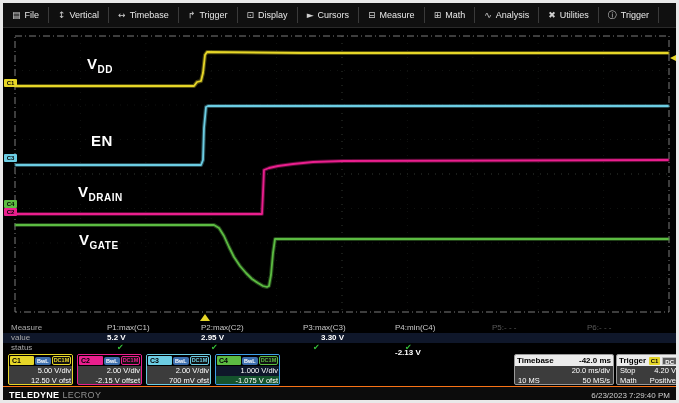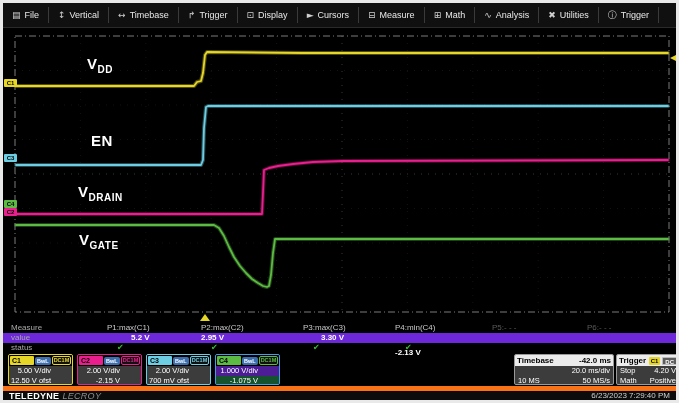--- a/index.html
+++ b/index.html
@@ -23,21 +23,21 @@
   .wave-label{position:absolute;color:#fff;font-weight:bold;font-size:15px;letter-spacing:.5px;}
   .wave-label sub{font-size:10px;font-weight:bold;}
   .chan-tag{
     position:absolute;left:1px;width:13px;height:8px;font-size:6px;font-weight:bold;
     color:#000;text-align:center;line-height:8px;border-radius:1px;
   }
   
   .measure{position:absolute;left:0;right:0;top:320px;height:31px;font-size:8px;}
   .mrow{position:absolute;left:0;right:0;height:10px;}
   .mrow.hdr{top:0;color:#c9c9c9;}
-  .mrow.val{top:10px;background:#6d28d9;color:#fff;font-weight:bold;}
+  .mrow.val{top:10px;background:#0f172a;color:#fff;font-weight:bold;}
   .mrow.sta{top:20px;color:#b5b5b5;}
   .mcell{position:absolute;top:0;white-space:nowrap;}
   .rowlab{color:#a9a9a9;font-weight:normal;}
   .dim{color:#5a5a5a;}
   .tick{color:#35c13a;font-family:"DejaVu Sans",sans-serif;font-size:8px;}
   
   .descr{position:absolute;left:0;right:0;top:351px;height:31px;}
   .chan-box{
     position:absolute;top:0;width:65px;height:31px;box-sizing:border-box;
     border:1px solid #555;background:#3c3c3c;border-radius:2px;overflow:hidden;
@@ -49,43 +49,43 @@
   }
   .cb-badges{margin-left:auto;display:flex;gap:1px;align-items:center;padding-right:1px;}
   .bwl{
     background:#3d6fae;color:#fff;font-size:5.5px;font-weight:bold;border-radius:2px;
     padding:0 2px;height:8px;line-height:8px;
   }
   .dc1m{
     background:#111;font-size:5.5px;font-weight:bold;border-radius:2px;
     padding:0 1px;height:7px;line-height:7px;border:1px solid #888;
   }
-  .cb-line{height:10px;line-height:10px;color:#fff;font-size:7.5px;text-align:right;padding-right:21px;}
+  .cb-line{height:10px;line-height:10px;color:#fff;font-size:7.5px;text-align:right;padding-right:1px;}
   .tb-box,.trg-box{
     position:absolute;top:0;height:31px;box-sizing:border-box;border:1px solid #9a9a9a;
     background:#3c3c3c;border-radius:2px;overflow:hidden;color:#fff;font-size:7.5px;
   }
   .tb-box{left:511px;width:100px;}
   .trg-box{left:613px;width:64px;}
   .white-head{
     height:11px;background:#ececec;color:#000;font-weight:bold;font-size:8px;
     display:flex;align-items:center;padding:0 2px;gap:2px;
   }
   .white-head .spread{margin-left:auto;}
   .tb-line,.trg-line{height:10px;line-height:10px;display:flex;padding:0 3px;}
   .tb-line .r,.trg-line .r{margin-left:auto;}
   .badge-c1{background:#e6d628;color:#000;font-size:6px;font-weight:bold;padding:0 2px;height:8px;line-height:8px;border-radius:1px;}
   .badge-dc{background:#5d5d5d;color:#fff;font-size:6px;font-weight:bold;padding:0 2px;height:8px;line-height:8px;border:1px solid #bbb;border-radius:1px;box-sizing:border-box;}
   
   .footer{
     position:absolute;left:0;right:0;bottom:0;height:14px;background:#0c0c0c;
-    border-top:5px solid #f97316;display:flex;align-items:flex-start;padding:0 6px;box-sizing:border-box;
+    border-top:1px solid #f97316;display:flex;align-items:flex-end;padding:0 6px;box-sizing:border-box;
   }
   .brand-bold{color:#fff;font-weight:bold;font-size:9px;letter-spacing:.3px;}
-  .brand-light{color:#8f8f8f;font-size:9px;margin-left:3px;letter-spacing:.3px;font-style:italic;}
+  .brand-light{color:#8f8f8f;font-size:9px;margin-left:3px;letter-spacing:.3px;}
   .datetime{margin-left:auto;color:#cfcfcf;font-size:8px;}
 </style>
 </head>
 <body>
 
 <div class="screen">
 
   <div class="menubar">
     <div class="menu-item">
         <span class="mi">▤</span>
@@ -180,21 +180,21 @@
       <span class="mcell rowlab" style="left:8px;">Measure</span>
       <span class="mcell" style="left:104px;">P1:max(C1)</span>
       <span class="mcell" style="left:198px;">P2:max(C2)</span>
       <span class="mcell" style="left:300px;">P3:max(C3)</span>
       <span class="mcell" style="left:392px;">P4:min(C4)</span>
       <span class="mcell dim" style="left:489px;">P5:- - -</span>
       <span class="mcell dim" style="left:584px;">P6:- - -</span>
     </div>
     <div class="mrow val">
       <span class="mcell rowlab" style="left:8px;">value</span>
-      <span class="mcell" style="left:104px;margin-left:24px;">5.2 V</span>
+      <span class="mcell" style="left:104px;">5.2 V</span>
       <span class="mcell" style="left:198px;">2.95 V</span>
       <span class="mcell" style="left:300px;margin-left:18px;">3.30 V</span>
       <span class="mcell" style="left:392px;margin-top:15px;">-2.13 V</span>
     </div>
     <div class="mrow sta">
       <span class="mcell rowlab" style="left:8px;">status</span>
       <span class="mcell tick" style="left:114px;">✔</span>
       <span class="mcell tick" style="left:208px;">✔</span>
       <span class="mcell tick" style="left:310px;">✔</span>
       <span class="mcell tick" style="left:402px;">✔</span>
@@ -236,21 +236,21 @@
       <div class="cb-line">700 mV ofst</div>
     </div>
     <div class="chan-box" style="left: 212px; border-color: rgb(63, 160, 232);">
       <div class="cb-head">
           <span class="cb-id" style="background: rgb(92, 187, 66);">C4</span>
         <span class="cb-badges">
             <span class="bwl">BwL</span>
             <span class="dc1m" style="color: rgb(92, 187, 66); border-color: rgb(92, 187, 66);">DC1M</span>
           </span>
         </div>
-      <div class="cb-line" style="background: #4c1d95;">1.000 V/div</div>
+      <div class="cb-line" style="background: #0f172a;">1.000 V/div</div>
       <div class="cb-line" style="background: #14532d;">-1.075 V ofst</div>
     </div>
 
     <div class="tb-box">
       <div class="white-head">
           <span>Timebase</span>
           <span class="spread">-42.0 ms</span>
         </div>
       <div class="tb-line">
           <span class="r">20.0 ms/div</span>

